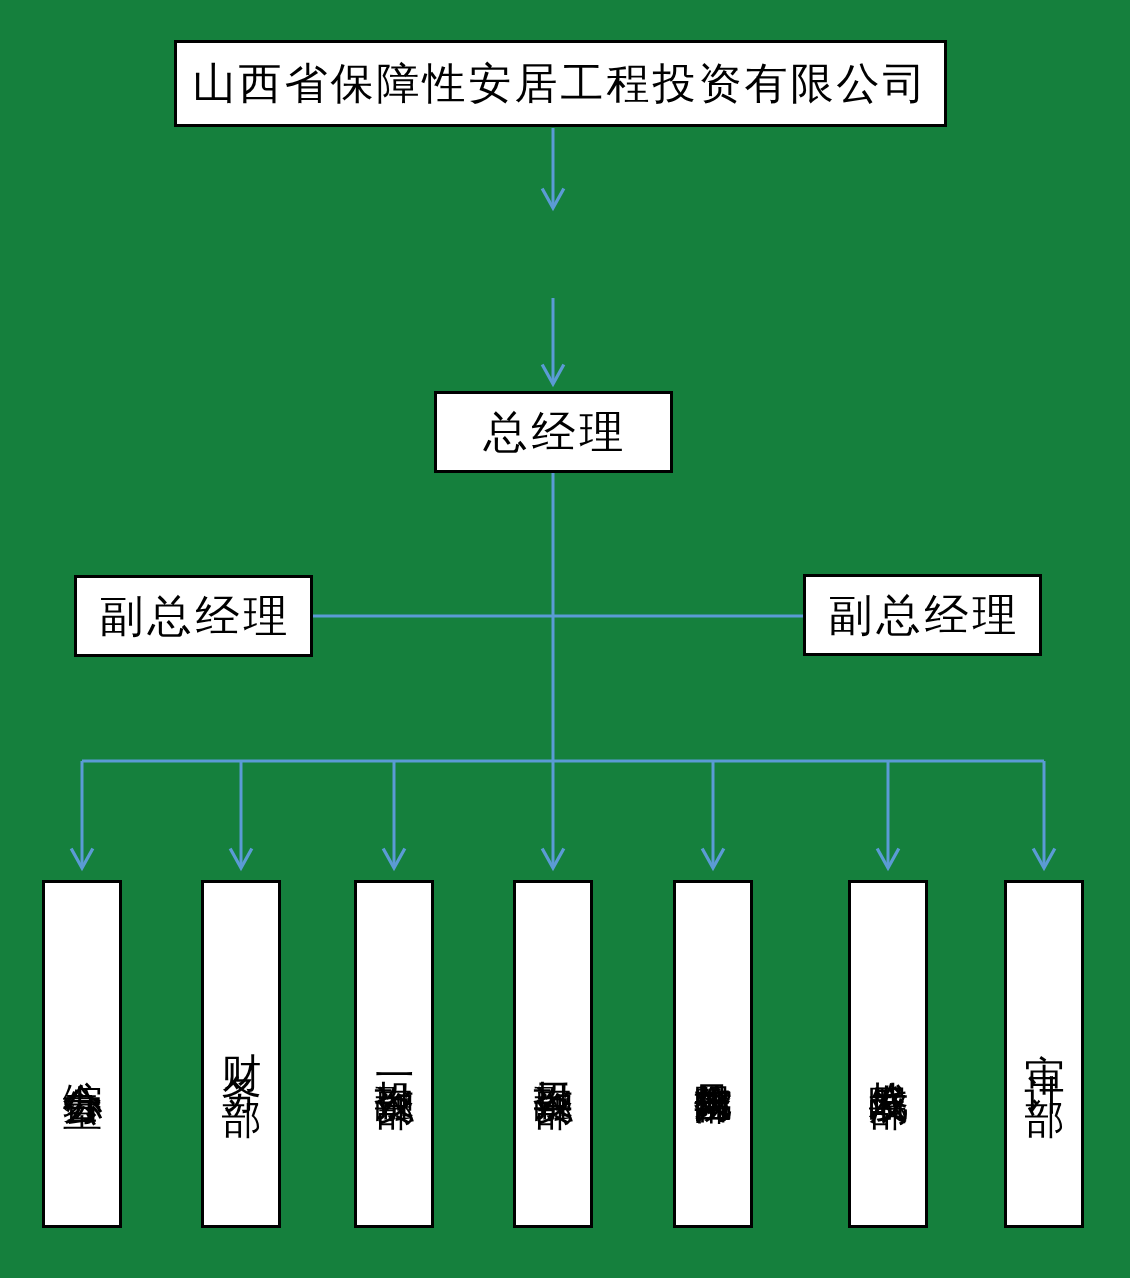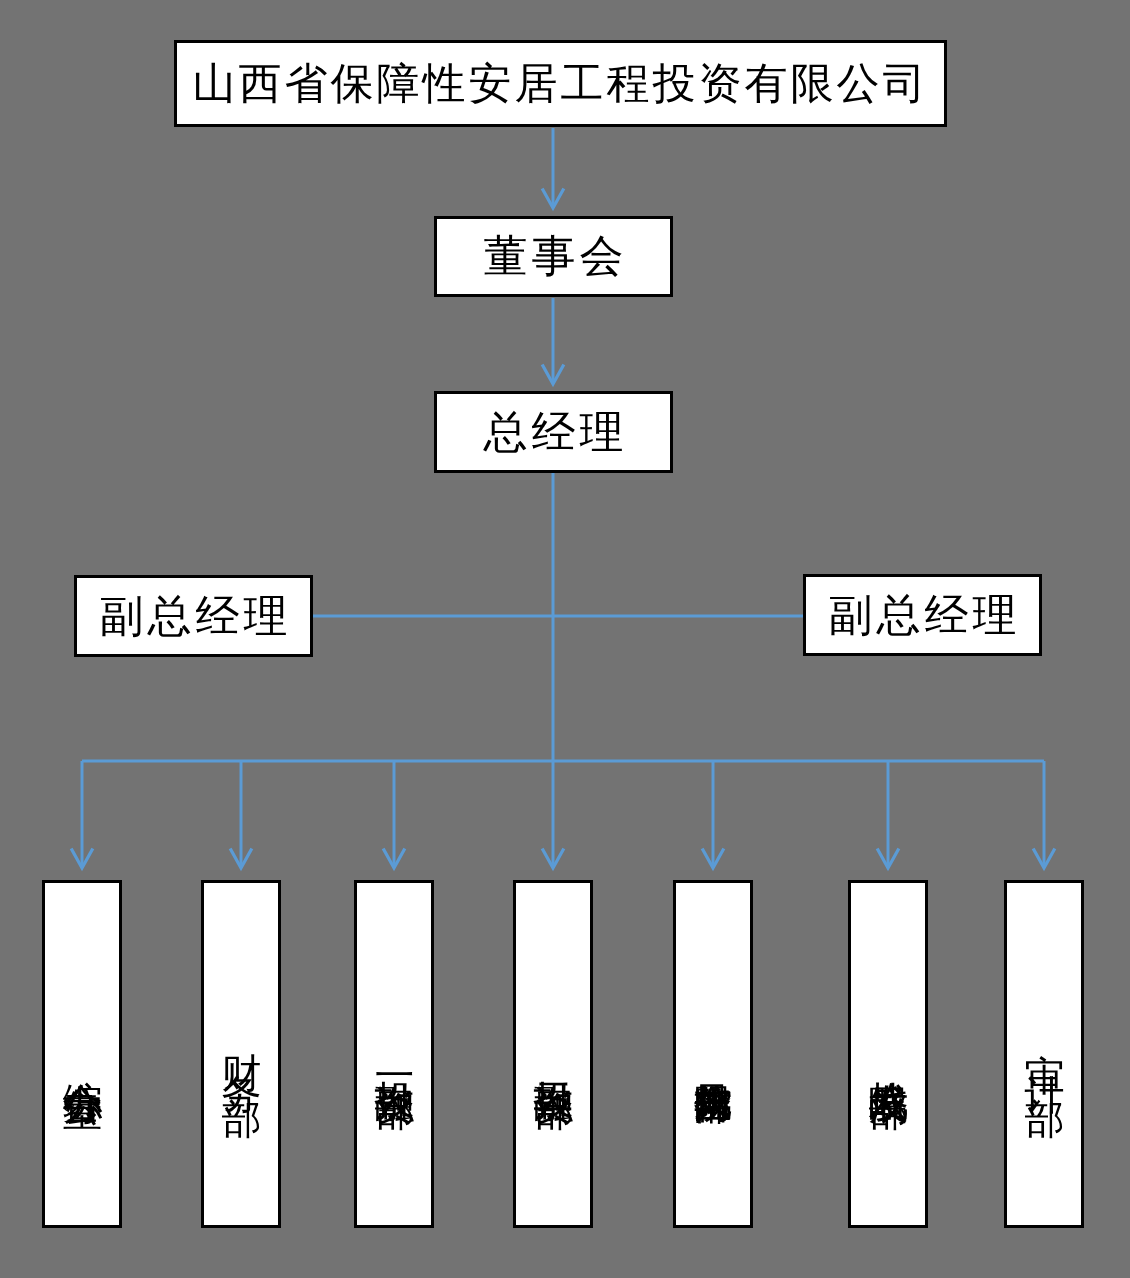--- a/index.html
+++ b/index.html
@@ -5,21 +5,21 @@
   :root { --accent: #5b9bd5; --box-border: #000000; }
   html, body {
     margin: 0; padding: 0;
     background: #ffffff;
     font-family: "Liberation Serif", "DejaVu Serif", serif;
   }
   .canvas {
     position: relative;
     width: 1130px;
     height: 1278px;
-    background: #737373;
+    background: #15803d;
     overflow: hidden;
   }
   .connectors {
     position: absolute;
     left: 0; top: 0;
     width: 1130px; height: 1278px;
   }
   .connectors path, .connectors line {
     stroke: var(--accent);
     stroke-width: 3;
@@ -97,23 +97,20 @@
     <line x1="553" y1="761" x2="553" y2="868" marker-end="url(#arrowhead)"></line>
     <line x1="713" y1="761" x2="713" y2="868" marker-end="url(#arrowhead)"></line>
     <line x1="888" y1="761" x2="888" y2="868" marker-end="url(#arrowhead)"></line>
     <line x1="1044" y1="761" x2="1044" y2="868" marker-end="url(#arrowhead)"></line>
   </svg>
 
   <div class="box company box-title">
     <span>山西省保障性安居工程投资有限公司</span>
   </div>
 
-  <div class="box board box-h">
-    <span>董事会</span>
-  </div>
 
   <div class="box gm box-h">
     <span>总经理</span>
   </div>
 
   <div class="box dep-l box-h">
     <span>副总经理</span>
   </div>
 
   <div class="box dep-r box-h">

